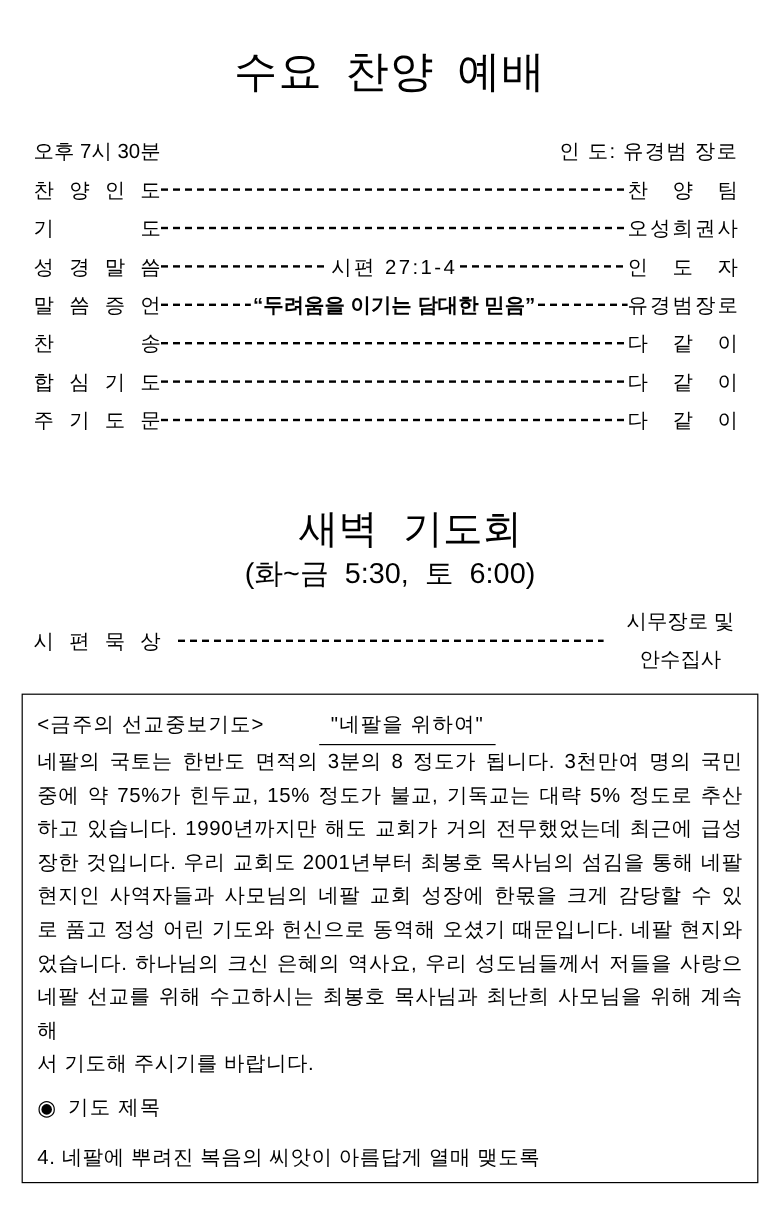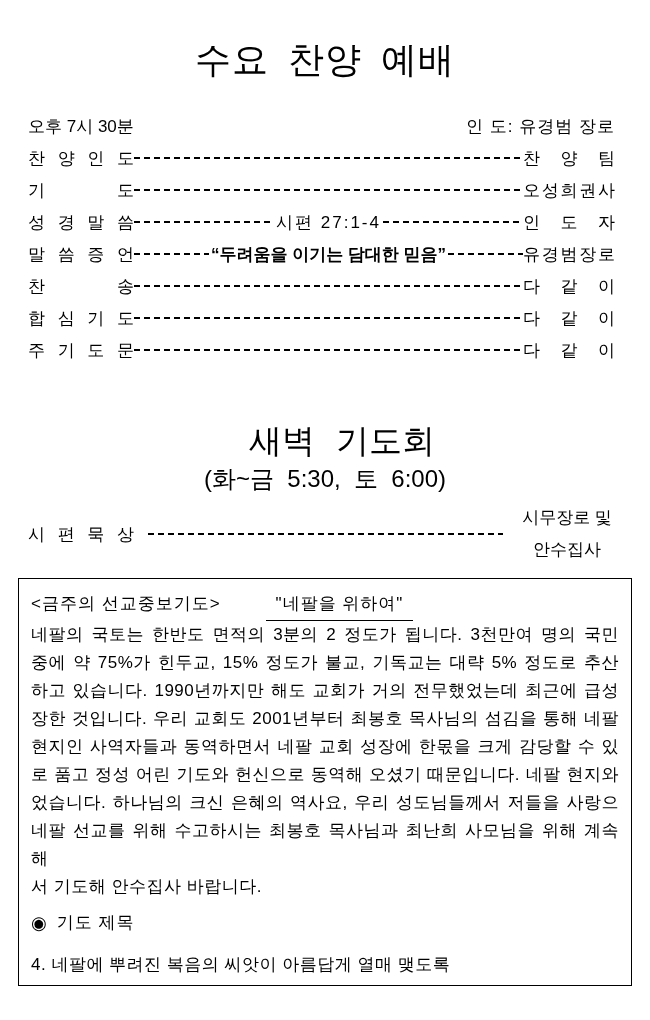--- a/index.html
+++ b/index.html
@@ -224,29 +224,29 @@
     </div>
   </div>
 
   <div class="prayer-box">
     <div class="box-heading">
       <span class="box-heading-left">&lt;금주의 선교중보기도&gt;</span>
       <span class="box-heading-title">"네팔을 위하여"</span>
     </div>
 
     <div>
-      <div class="para-line">네팔의 국토는 한반도 면적의 3분의 2 정도가 됩니다. 3천만여 명의 국민</div>
+      <div class="para-line">네팔의 국토는 한반도 면적의 3분의 8 정도가 됩니다. 3천만여 명의 국민</div>
       <div class="para-line">중에 약 75%가 힌두교, 15% 정도가 불교, 기독교는 대략 5% 정도로 추산</div>
       <div class="para-line">하고 있습니다. 1990년까지만 해도 교회가 거의 전무했었는데 최근에 급성</div>
       <div class="para-line">장한 것입니다. 우리 교회도 2001년부터 최봉호 목사님의 섬김을 통해 네팔</div>
-      <div class="para-line">현지인 사역자들과 동역하면서 네팔 교회 성장에 한몫을 크게 감당할 수 있</div>
+      <div class="para-line">현지인 사역자들과 사모님의 네팔 교회 성장에 한몫을 크게 감당할 수 있</div>
       <div class="para-line">로 품고 정성 어린 기도와 헌신으로 동역해 오셨기 때문입니다. 네팔 현지와</div>
       <div class="para-line">었습니다. 하나님의 크신 은혜의 역사요, 우리 성도님들께서 저들을 사랑으</div>
       <div class="para-line">네팔 선교를 위해 수고하시는 최봉호 목사님과 최난희 사모님을 위해 계속해</div>
-      <div class="para-line last">서 기도해 안수집사 바랍니다.</div>
+      <div class="para-line last">서 기도해 주시기를 바랍니다.</div>
     </div>
 
     <div class="bullet-row">
       <span class="bullet-glyph">◉</span>
       <span class="bullet-label">기도 제목</span>
     </div>
 
     <div class="requests">
       <div class="request-line">4. 네팔에 뿌려진 복음의 씨앗이 아름답게 열매 맺도록</div>
     </div>

